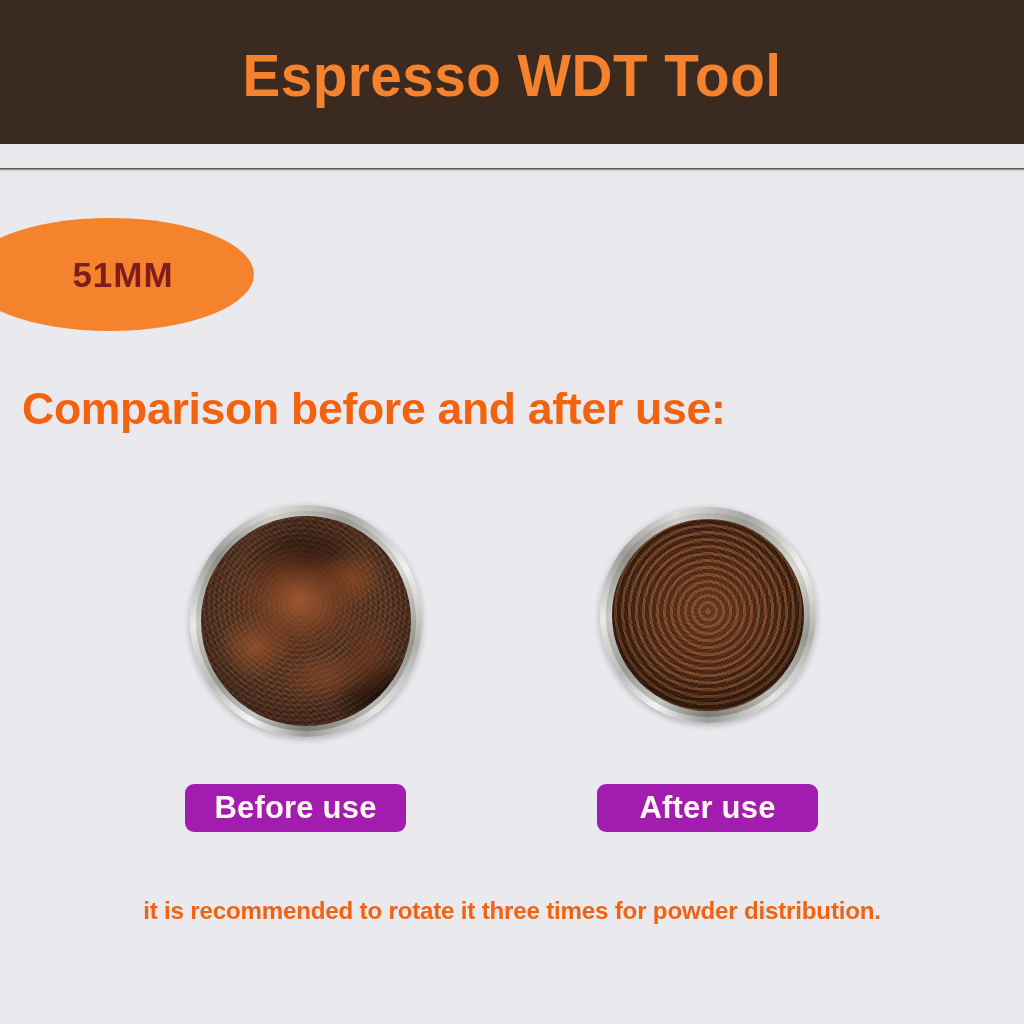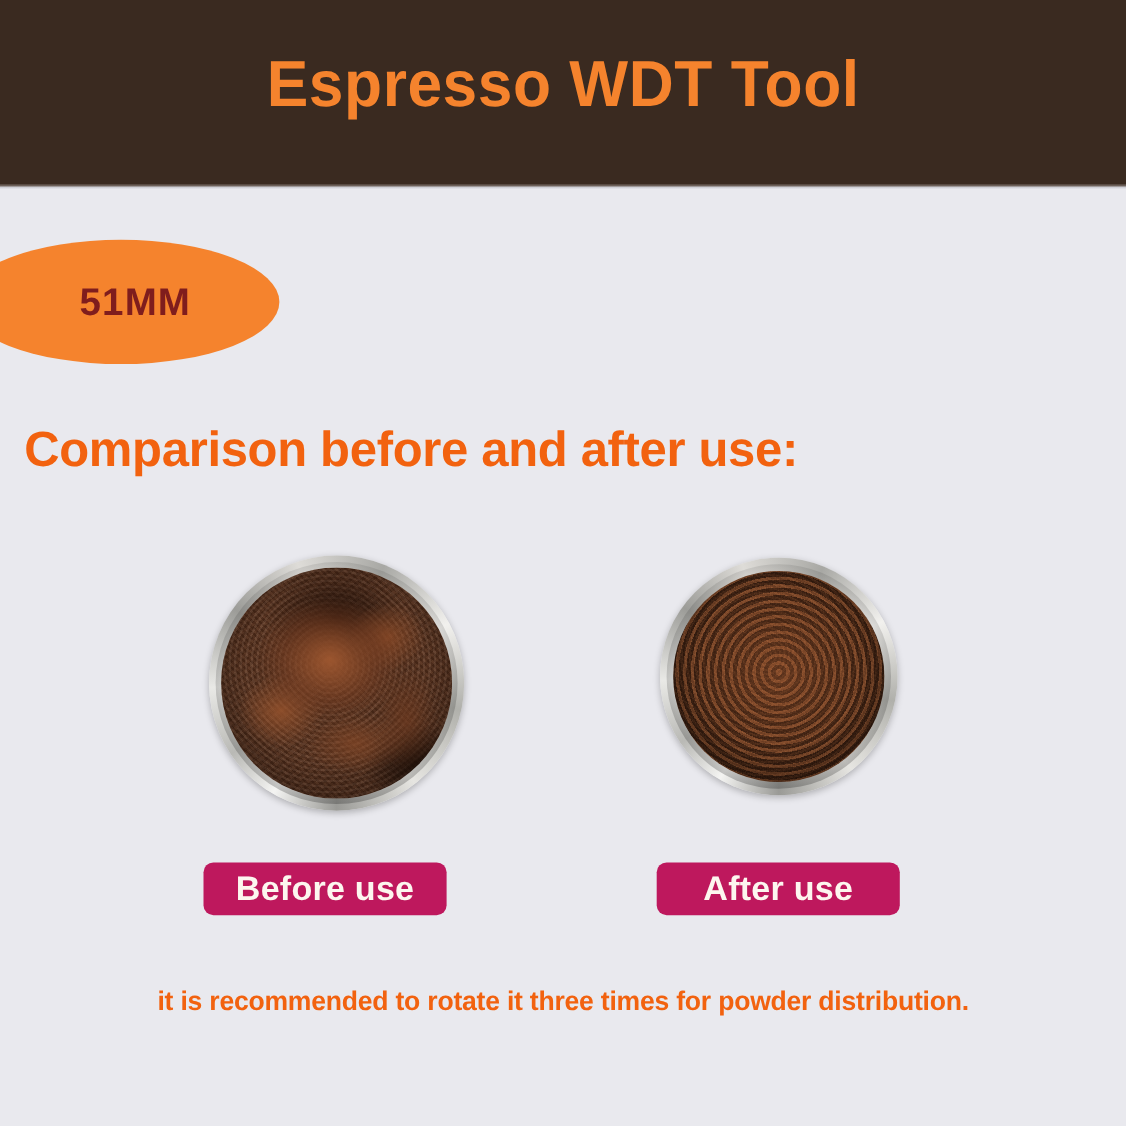--- a/index.html
+++ b/index.html
@@ -14,21 +14,21 @@
     font-family: "Liberation Sans", sans-serif;
     position: relative;
   }
 
   
   .header-banner {
     position: absolute;
     left: 0;
     top: 0;
     width: 1024px;
-    height: 168px;
+    height: 144px;
     background: #3a2a20;
     box-sizing: border-box;
   }
   .header-title {
     position: absolute;
     left: 0;
     top: 46px;
     width: 1024px;
     text-align: center;
     color: #f5832d;
@@ -169,21 +169,21 @@
     border-radius: 50%;
     background: radial-gradient(circle at 50% 45%,
       rgba(0,0,0,0) 52%, rgba(0,0,0,0.38) 86%, rgba(0,0,0,0.58) 100%);
   }
 
   
   .pill {
     position: absolute;
     height: 48px;
     border-radius: 9px;
-    background: #be185d;
+    background: #a21caf;
     display: flex;
     align-items: center;
     justify-content: center;
     color: #fdf6ef;
     font-family: "Liberation Sans", sans-serif;
     font-weight: bold;
     font-size: 31px;
     letter-spacing: 0.2px;
     box-sizing: border-box;
     padding: 0 27px;

